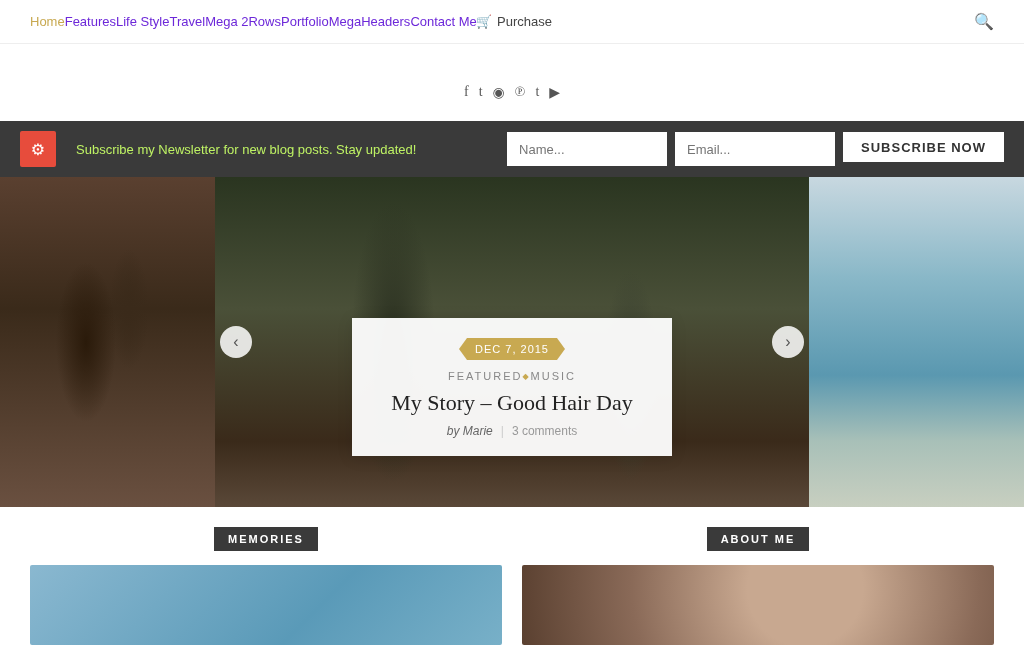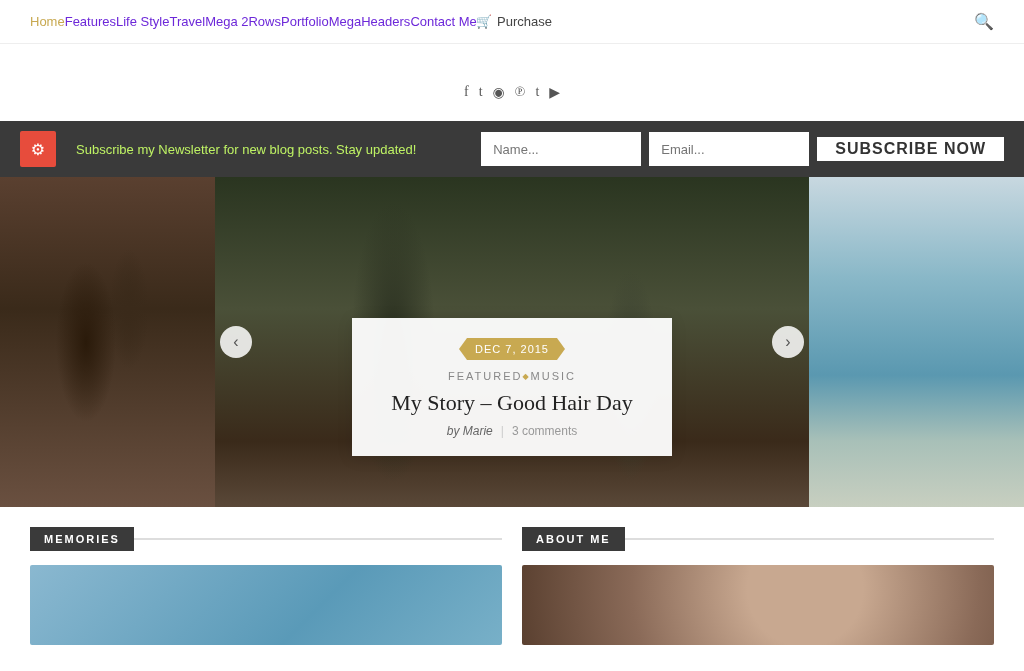--- a/index.html
+++ b/index.html
@@ -69,38 +69,37 @@
     .sub-text {
       color: #bef264;
       font-size: 13px;
       margin-left: 20px;
       flex: 1;
       font-family: Arial, sans-serif;
     }
     .sub-inputs {
       display: flex;
       gap: 8px;
-      align-items: center;
     }
     .sub-inputs input {
       height: 34px;
       padding: 0 12px;
       border: none;
       font-size: 13px;
       color: #999;
       background: #fff;
       outline: none;
       width: 160px;
     }
     .sub-btn {
       background: #fff;
       border: none;
-      height: 24px;
+      height: 30px;
       padding: 0 18px;
-      font-size: 16px;
+      font-size: 13px;
       font-family: Arial, sans-serif;
       letter-spacing: 1px;
       font-weight: bold;
       cursor: pointer;
       color: #333;
     }
 
     
     .slider-section {
       position: relative;
@@ -210,20 +209,21 @@
     }
     .section-block {
       flex: 1;
     }
     .section-block:first-child { margin-right: 20px; }
 
     .section-header {
       display: flex;
       align-items: center;
       margin-bottom: 14px;
+      flex-direction: column;
     }
     .section-header-label {
       background: #3a3a3a;
       color: white;
       font-size: 11px;
       font-family: Arial, sans-serif;
       letter-spacing: 2px;
       padding: 6px 14px;
       font-weight: bold;
     }

